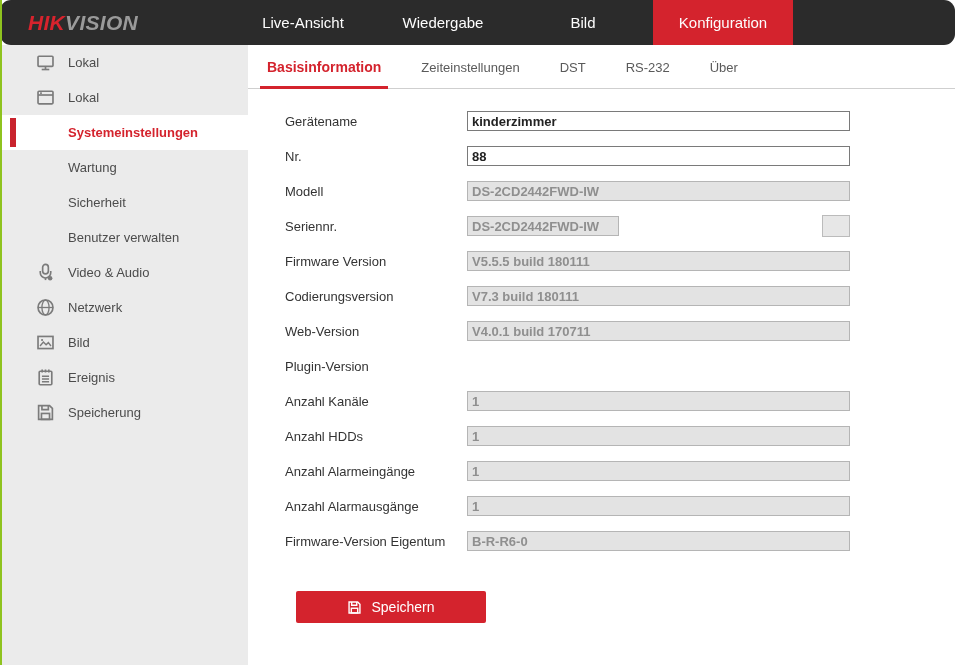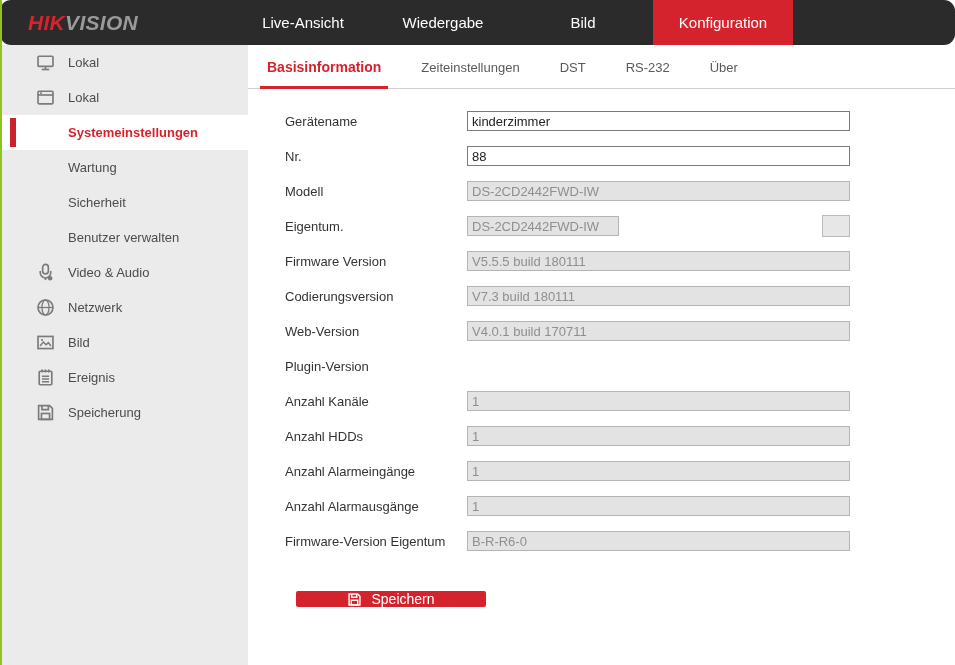--- a/index.html
+++ b/index.html
@@ -44,28 +44,28 @@
           padding-left:12px;}
   .tab{font-size:13px;color:#5a5a5a;padding:0 7px 13px;margin-right:26px;cursor:pointer;
        position:relative;white-space:nowrap;}
   .tab.active{color:var(--accent);font-weight:bold;font-size:14px;}
   .tab.active::after{content:"";position:absolute;left:0;right:0;bottom:-1px;height:3px;
        background:var(--accent);}
 
   .form{padding:22px 0 0 37px;}
   .frow{display:flex;align-items:center;height:20px;margin-bottom:15px;width:565px;}
   .flabel{width:182px;flex-shrink:0;font-size:13px;color:#333;white-space:nowrap;}
-  .finput{width:383px;height:20px;font-size:13px;padding:0 4px;font-family:inherit;outline:none;}
+  .finput{width:383px;height:20px;font-size:13px;padding:0 4px;font-family:inherit;outline:none;font-weight:bold;}
   .finput.editable{border:1px solid #7a7a7a;background:#fff;color:#222;}
   .finput.readonly{border:1px solid #b5b5b5;background:#e3e3e3;color:#8f8f8f;
                    -webkit-text-fill-color:#8f8f8f;}
   .frow.short .finput{width:152px;}
   .extra-box{width:28px;height:22px;background:#e7e7e7;border:1px solid #bbb;margin-left:auto;}
 
-  .save-btn{position:absolute;left:48px;top:546px;width:190px;height:16px;
+  .save-btn{position:absolute;left:48px;top:546px;width:190px;height:32px;
             background:var(--accent);color:#fff;border:none;border-radius:2px;font-size:14px;
             font-family:inherit;display:flex;align-items:center;justify-content:center;gap:9px;
             cursor:pointer;}
   .save-btn svg{width:15px;height:15px;display:block;}
 </style>
 </head>
 <body>
 
 <div class="green-strip"></div>
 
@@ -184,21 +184,21 @@
       </div>
       <div class="frow">
         <div class="flabel">Nr.</div>
         <input type="text" class="finput editable" value="88" style="">
       </div>
       <div class="frow">
         <div class="flabel">Modell</div>
         <input type="text" class="finput readonly" readonly="readonly" value="DS-2CD2442FWD-IW" style="">
       </div>
       <div class="frow short">
-        <div class="flabel">Eigentum.</div>
+        <div class="flabel">Seriennr.</div>
         <input type="text" class="finput readonly" readonly="readonly" value="DS-2CD2442FWD-IW" style="">
         <div class="extra-box"></div>
       </div>
       <div class="frow">
         <div class="flabel">Firmware Version</div>
         <input type="text" class="finput readonly" readonly="readonly" value="V5.5.5 build 180111" style="">
       </div>
       <div class="frow">
         <div class="flabel">Codierungsversion</div>
         <input type="text" class="finput readonly" readonly="readonly" value="V7.3 build 180111" style="">

